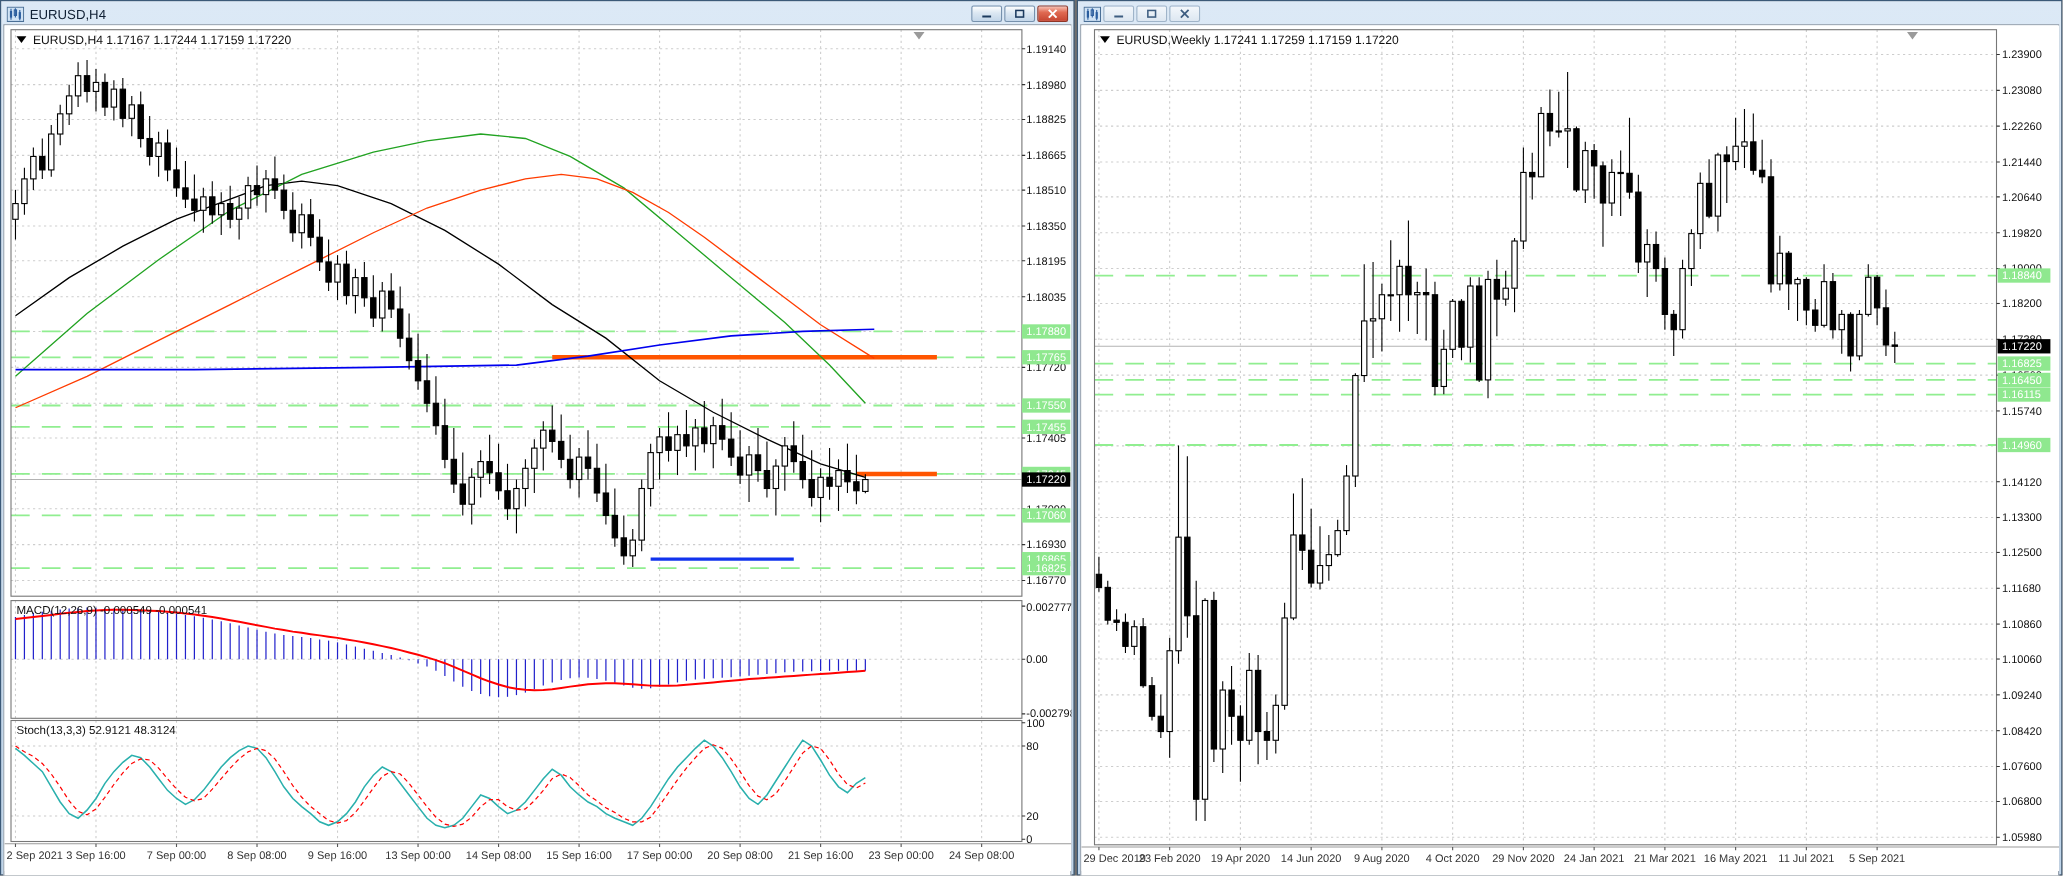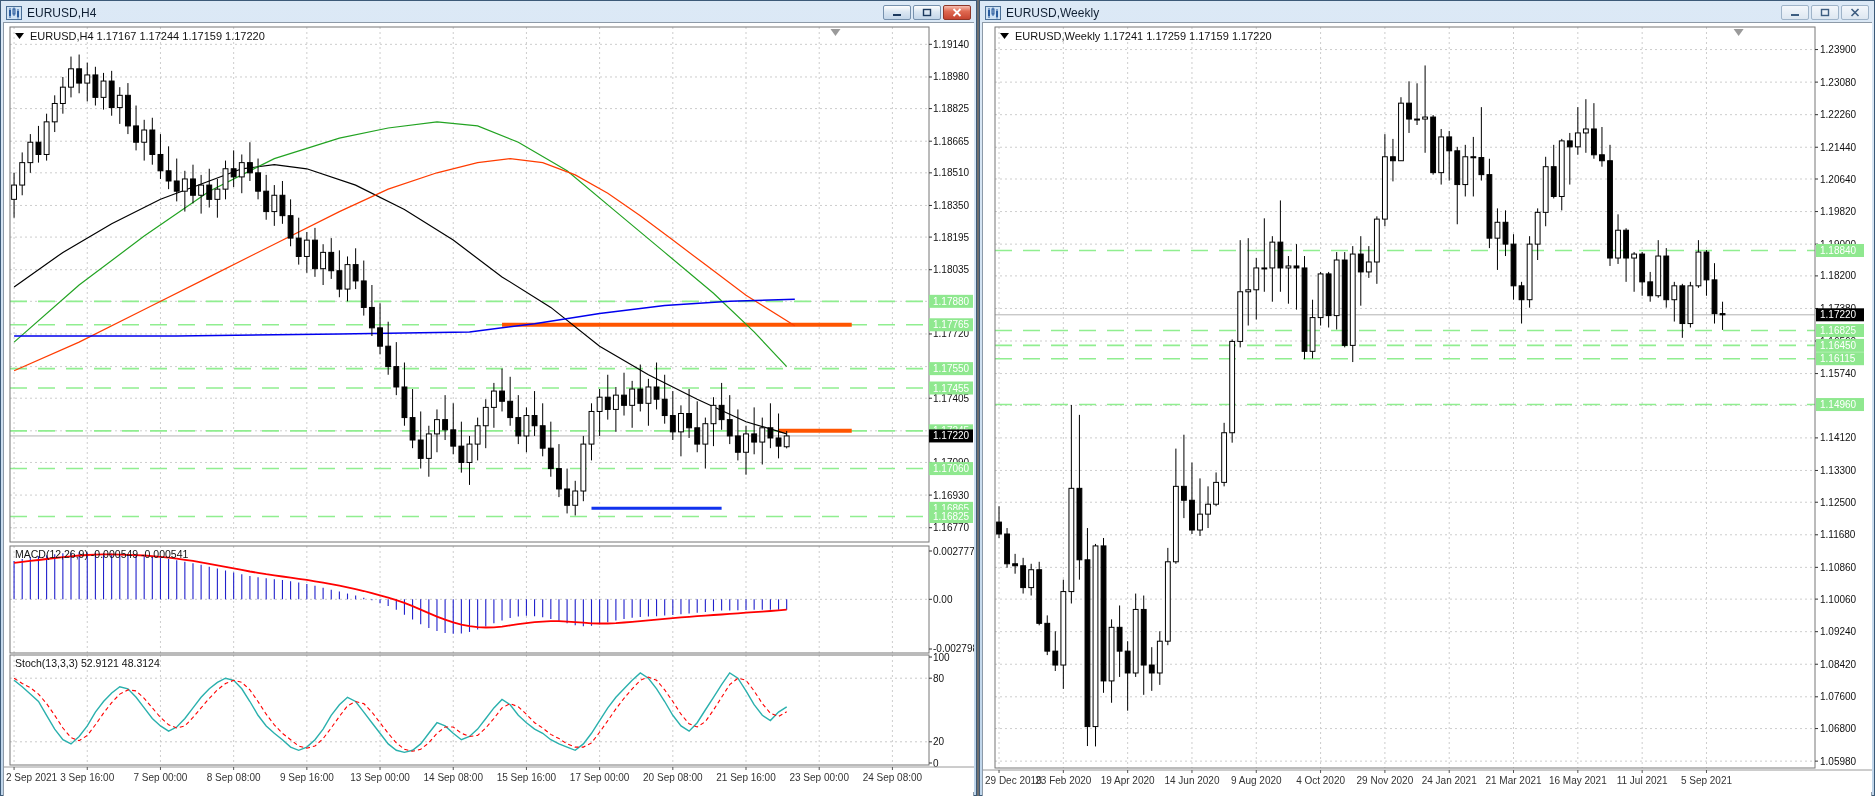--- a/index.html
+++ b/index.html
@@ -534,21 +534,20 @@
   <div class="titlebar">
     <svg class="win-icon" viewBox="0 0 16 14">
       <rect x="0.5" y="0.5" width="15" height="13" fill="#cfe2f4" stroke="#4a6f96"></rect>
       <rect x="3" y="4" width="2" height="6" fill="#2a5d9e"></rect>
         <line x1="4" y1="2" x2="4" y2="12" stroke="#2a5d9e"></line>
       <rect x="7" y="3" width="2" height="5" fill="#ffffff" stroke="#2a5d9e"></rect>
         <line x1="8" y1="1.5" x2="8" y2="10" stroke="#2a5d9e"></line>
       <rect x="11" y="5" width="2" height="6" fill="#2a5d9e"></rect>
         <line x1="12" y1="3" x2="12" y2="12.5" stroke="#2a5d9e"></line>
     </svg>
-    <span class="title-text">EURUSD,Weekly</span>
     <div class="btn">
         <svg width="10" height="9">
           <line x1="1" y1="7" x2="9" y2="7" stroke="#3d5d80" stroke-width="2"></line>
         </svg>
       </div>
     <div class="btn">
         <svg width="10" height="9">
           <rect x="1.5" y="1.5" width="7" height="6" fill="none" stroke="#3d5d80" stroke-width="1.4"></rect>
         </svg>
       </div>

